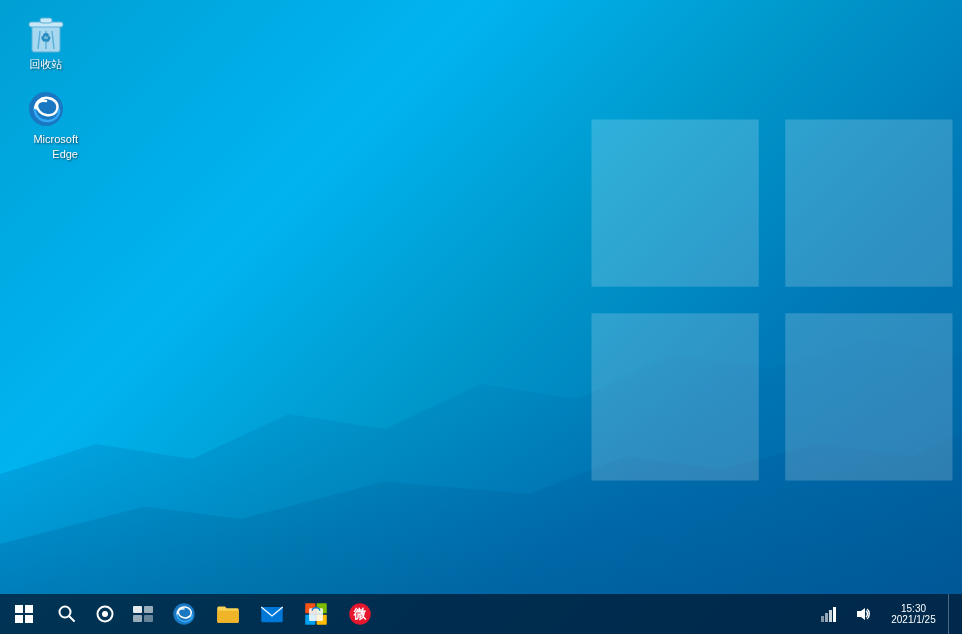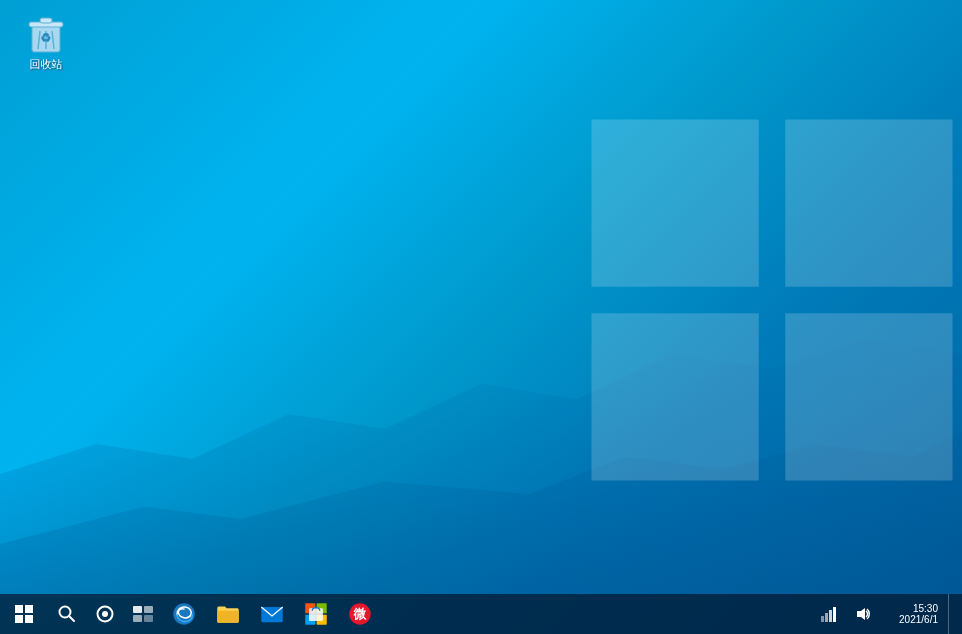--- a/index.html
+++ b/index.html
@@ -138,21 +138,21 @@
       display: flex;
       align-items: center;
       justify-content: center;
       cursor: pointer;
       color: white;
     }
 
     .tray-clock {
       display: flex;
       flex-direction: column;
-      align-items: flex-end;
+      align-items: center;
       justify-content: center;
       color: white;
       font-size: 10px;
       padding: 0 8px;
       height: 40px;
       cursor: pointer;
       min-width: 65px;
       text-align: center;
     }
 
@@ -226,20 +226,31 @@
           <line x1="18" y1="17" x2="18" y2="35" stroke="#5bb0d8" stroke-width="1.5"></line>
           <line x1="24" y1="17" x2="26" y2="35" stroke="#5bb0d8" stroke-width="1.5"></line>
 
           <text x="18" y="28" text-anchor="middle" font-size="12" fill="#2288bb" font-weight="bold">♻</text>
         </svg>
       </div>
       <span class="icon-label">回收站</span>
     </div>
 
 
+    <div class="desktop-icon">
+      <div class="icon-img">
+        <svg width="38" height="38" viewBox="0 0 38 38" xmlns="http://www.w3.org/2000/svg">
+
+          <circle cx="19" cy="19" r="17" fill="#1a78c2"></circle>
+          <path d="M 8 20 C 8 12 14 7 21 8 C 28 9 32 14 30 20 C 28 24 24 26 19 25 C 14 24 10 20 10 16 C 10 12 14 10 19 11" stroke="white" stroke-width="2.5" fill="none" stroke-linecap="round"></path>
+          <path d="M 8 20 C 8 26 14 32 22 31 C 28 30 32 26 32 20" stroke="#34a8f5" stroke-width="2.5" fill="none" stroke-linecap="round"></path>
+        </svg>
+      </div>
+      <span class="icon-label">Microsoft Edge</span>
+    </div>
 
   </div>
 
   <div class="taskbar">
 
     <div class="taskbar-start">
       <svg width="18" height="18" viewBox="0 0 18 18" xmlns="http://www.w3.org/2000/svg">
         <rect x="0" y="0" width="8" height="8" fill="white"></rect>
         <rect x="10" y="0" width="8" height="8" fill="white"></rect>
         <rect x="0" y="10" width="8" height="8" fill="white"></rect>
@@ -330,21 +341,21 @@
       <div class="tray-icon">
         <svg width="16" height="16" viewBox="0 0 16 16" xmlns="http://www.w3.org/2000/svg">
           <polygon points="2,5 6,5 10,2 10,14 6,11 2,11" fill="white"></polygon>
           <path d="M11 5 C13 6 13 10 11 11" stroke="white" stroke-width="1.5" fill="none"></path>
           <path d="M12 3 C15 5 15 11 12 13" stroke="white" stroke-width="1.5" fill="none"></path>
         </svg>
       </div>
 
       <div class="tray-clock">
         <span>15:30</span>
-        <span>2021/6/1</span>
+        <span>2021/1/25</span>
       </div>
 
       <div class="tray-icon" style="width:6px; border-left: 1px solid rgba(255,255,255,0.3);">
       </div>
 
     </div>
 
   </div>
 
 </div>

